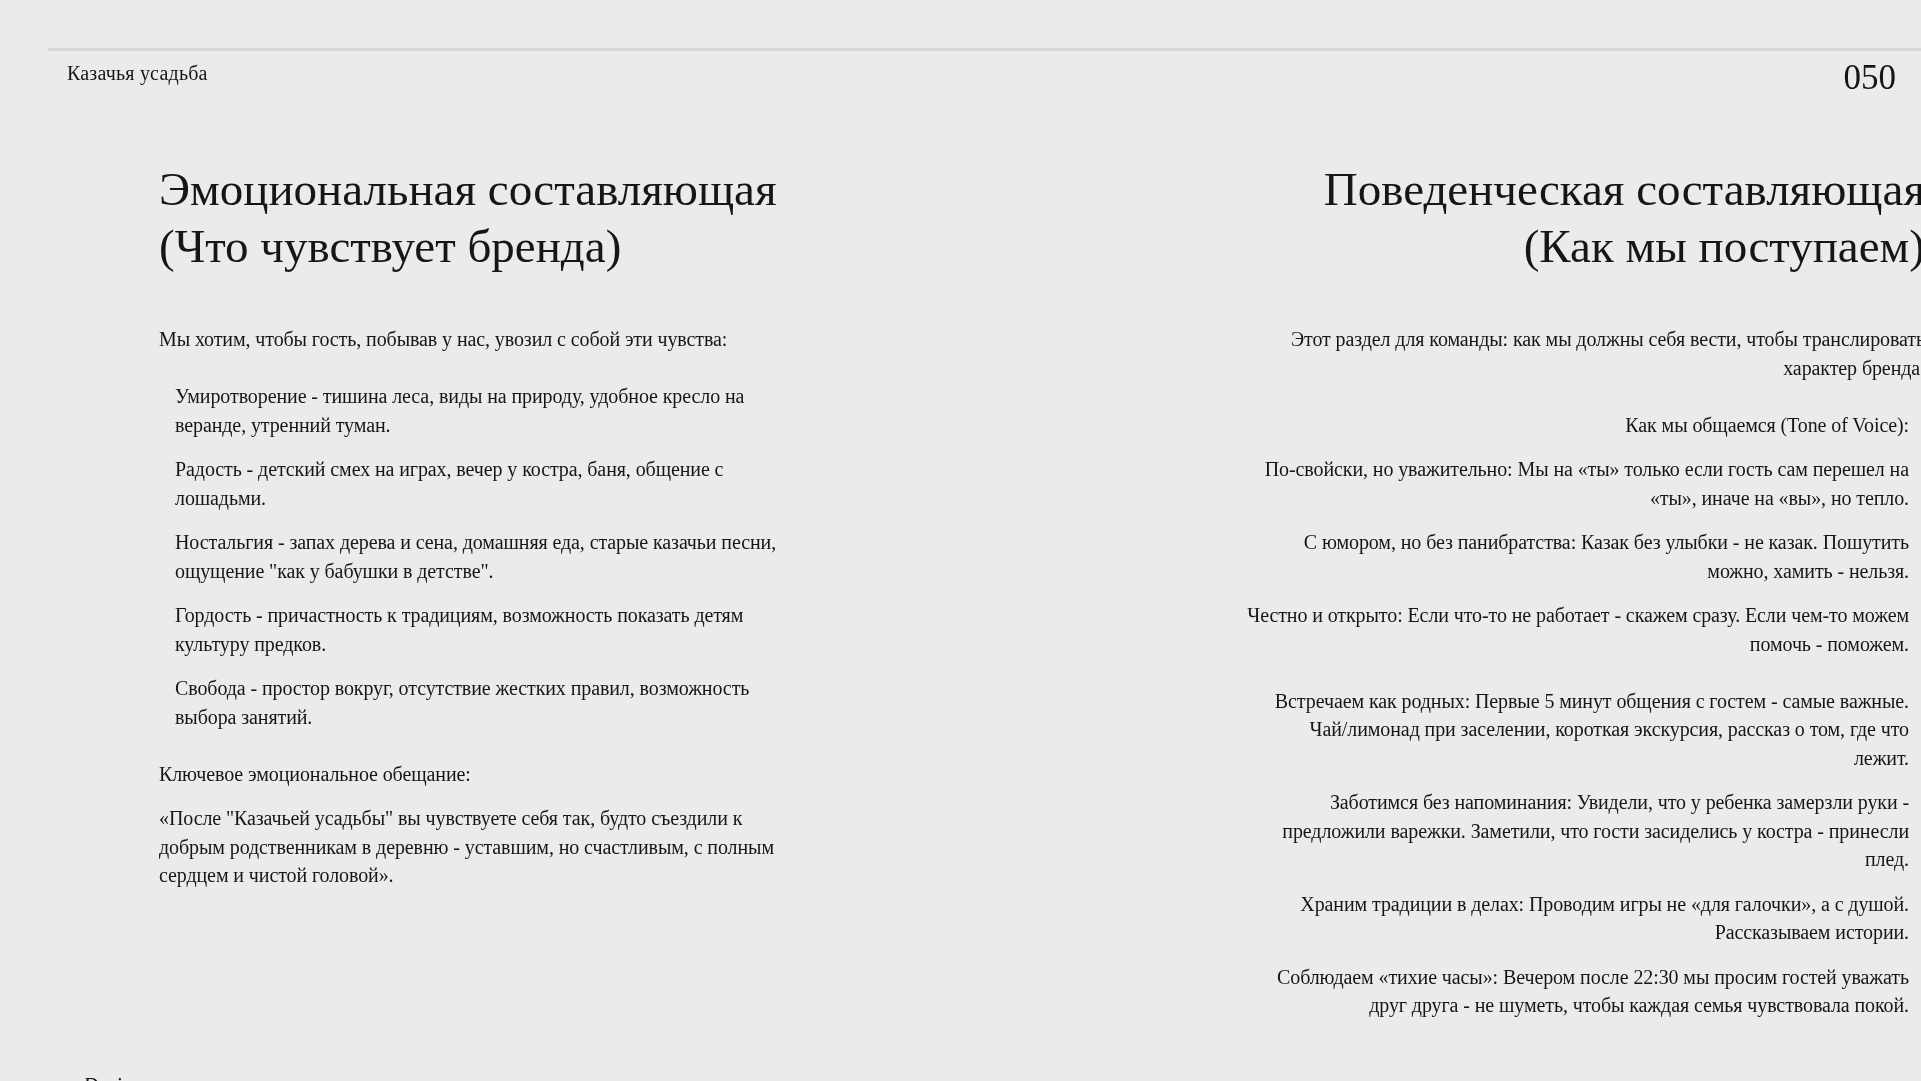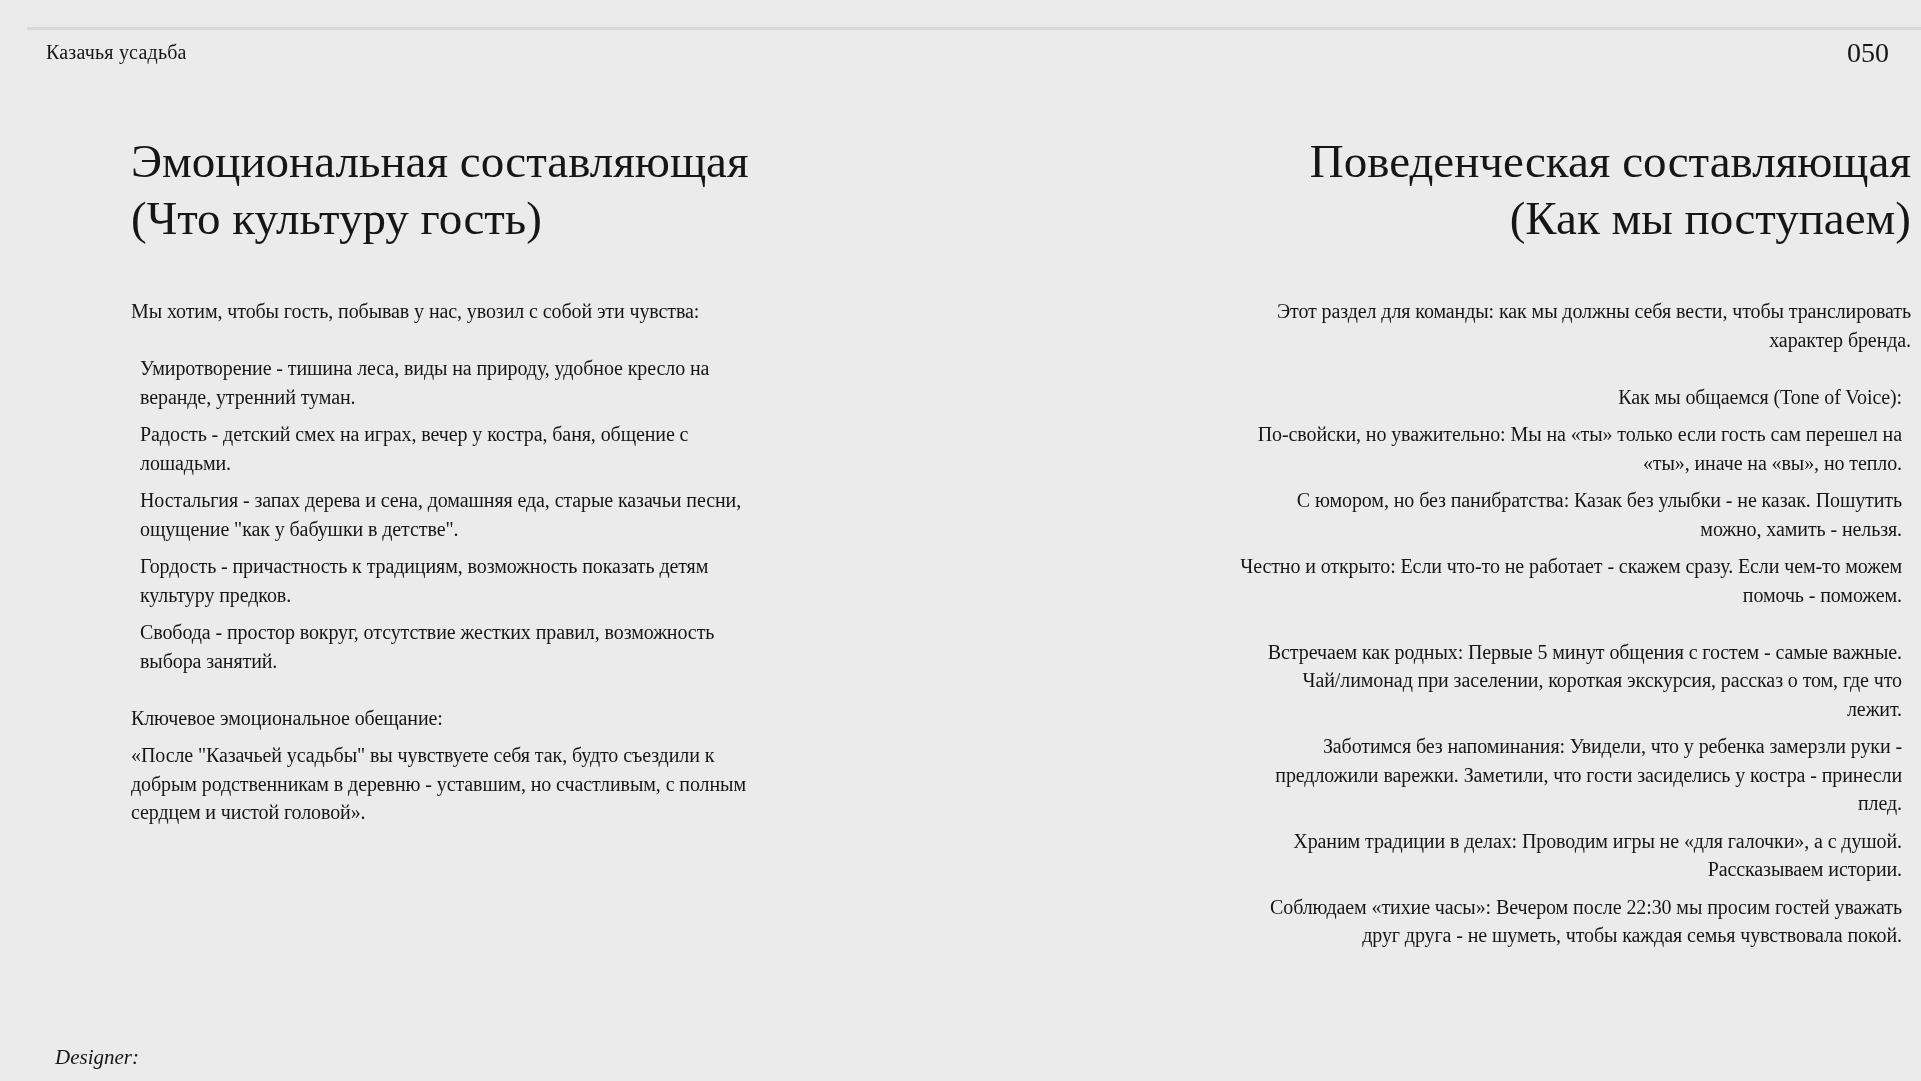--- a/index.html
+++ b/index.html
@@ -1,35 +1,35 @@
 <!DOCTYPE html>
 <html lang="ru"><head>
 <meta charset="utf-8">
 <style>
-  * { margin: 9px; padding: 0; box-sizing: border-box; }
+  * { margin: 16px; padding: 0; box-sizing: border-box; }
   html, body { width: 1921px; height: 1081px; }
   body {
     position: relative;
     background: #ebebeb;
     color: #161616;
     font-family: "Liberation Serif", "DejaVu Serif", serif;
     overflow: hidden;
   }
   .top-edge {
     position: absolute; top: 0; left: 0;
     width: 100%; height: 3px;
     background: #d8d8d8;
   }
   .brand {
     position: absolute; left: 19px; top: 14px;
     font-size: 20px; letter-spacing: 0.2px;
   }
   .page-number {
     position: absolute; right: 41px; top: 10px;
-    font-size: 28px;
+    font-size: 35px;
     text-align: center;
   }
   .col { position: absolute; top: 97px; }
   .col-left  { left: 95px;  width: 820px; }
   .col-right { left: 983px; width: 910px; text-align: right; }
   .heading {
     font-size: 47px;
     line-height: 57px;
     font-weight: 400;
     white-space: pre-line;
@@ -52,21 +52,21 @@
 
 <div class="page">
 
   <div class="top-edge"></div>
 
   <div class="brand">Казачья усадьба</div>
   <div class="page-number">050</div>
 
   <section class="col col-left">
     <h1 class="heading">Эмоциональная составляющая
-(Что культуру гость)</h1>
+(Что чувствует бренда)</h1>
     <p class="body">Мы хотим, чтобы гость, побывав у нас, увозил с собой эти чувства:</p>
     <div class="gap">
       <p class="body">Умиротворение - тишина леса, виды на природу, удобное кресло на
 веранде, утренний туман.</p>
       <p class="body">Радость - детский смех на играх, вечер у костра, баня, общение с
 лошадьми.</p>
       <p class="body">Ностальгия - запах дерева и сена, домашняя еда, старые казачьи песни,
 ощущение "как у бабушки в детстве".</p>
       <p class="body">Гордость - причастность к традициям, возможность показать детям
 культуру предков.</p>

